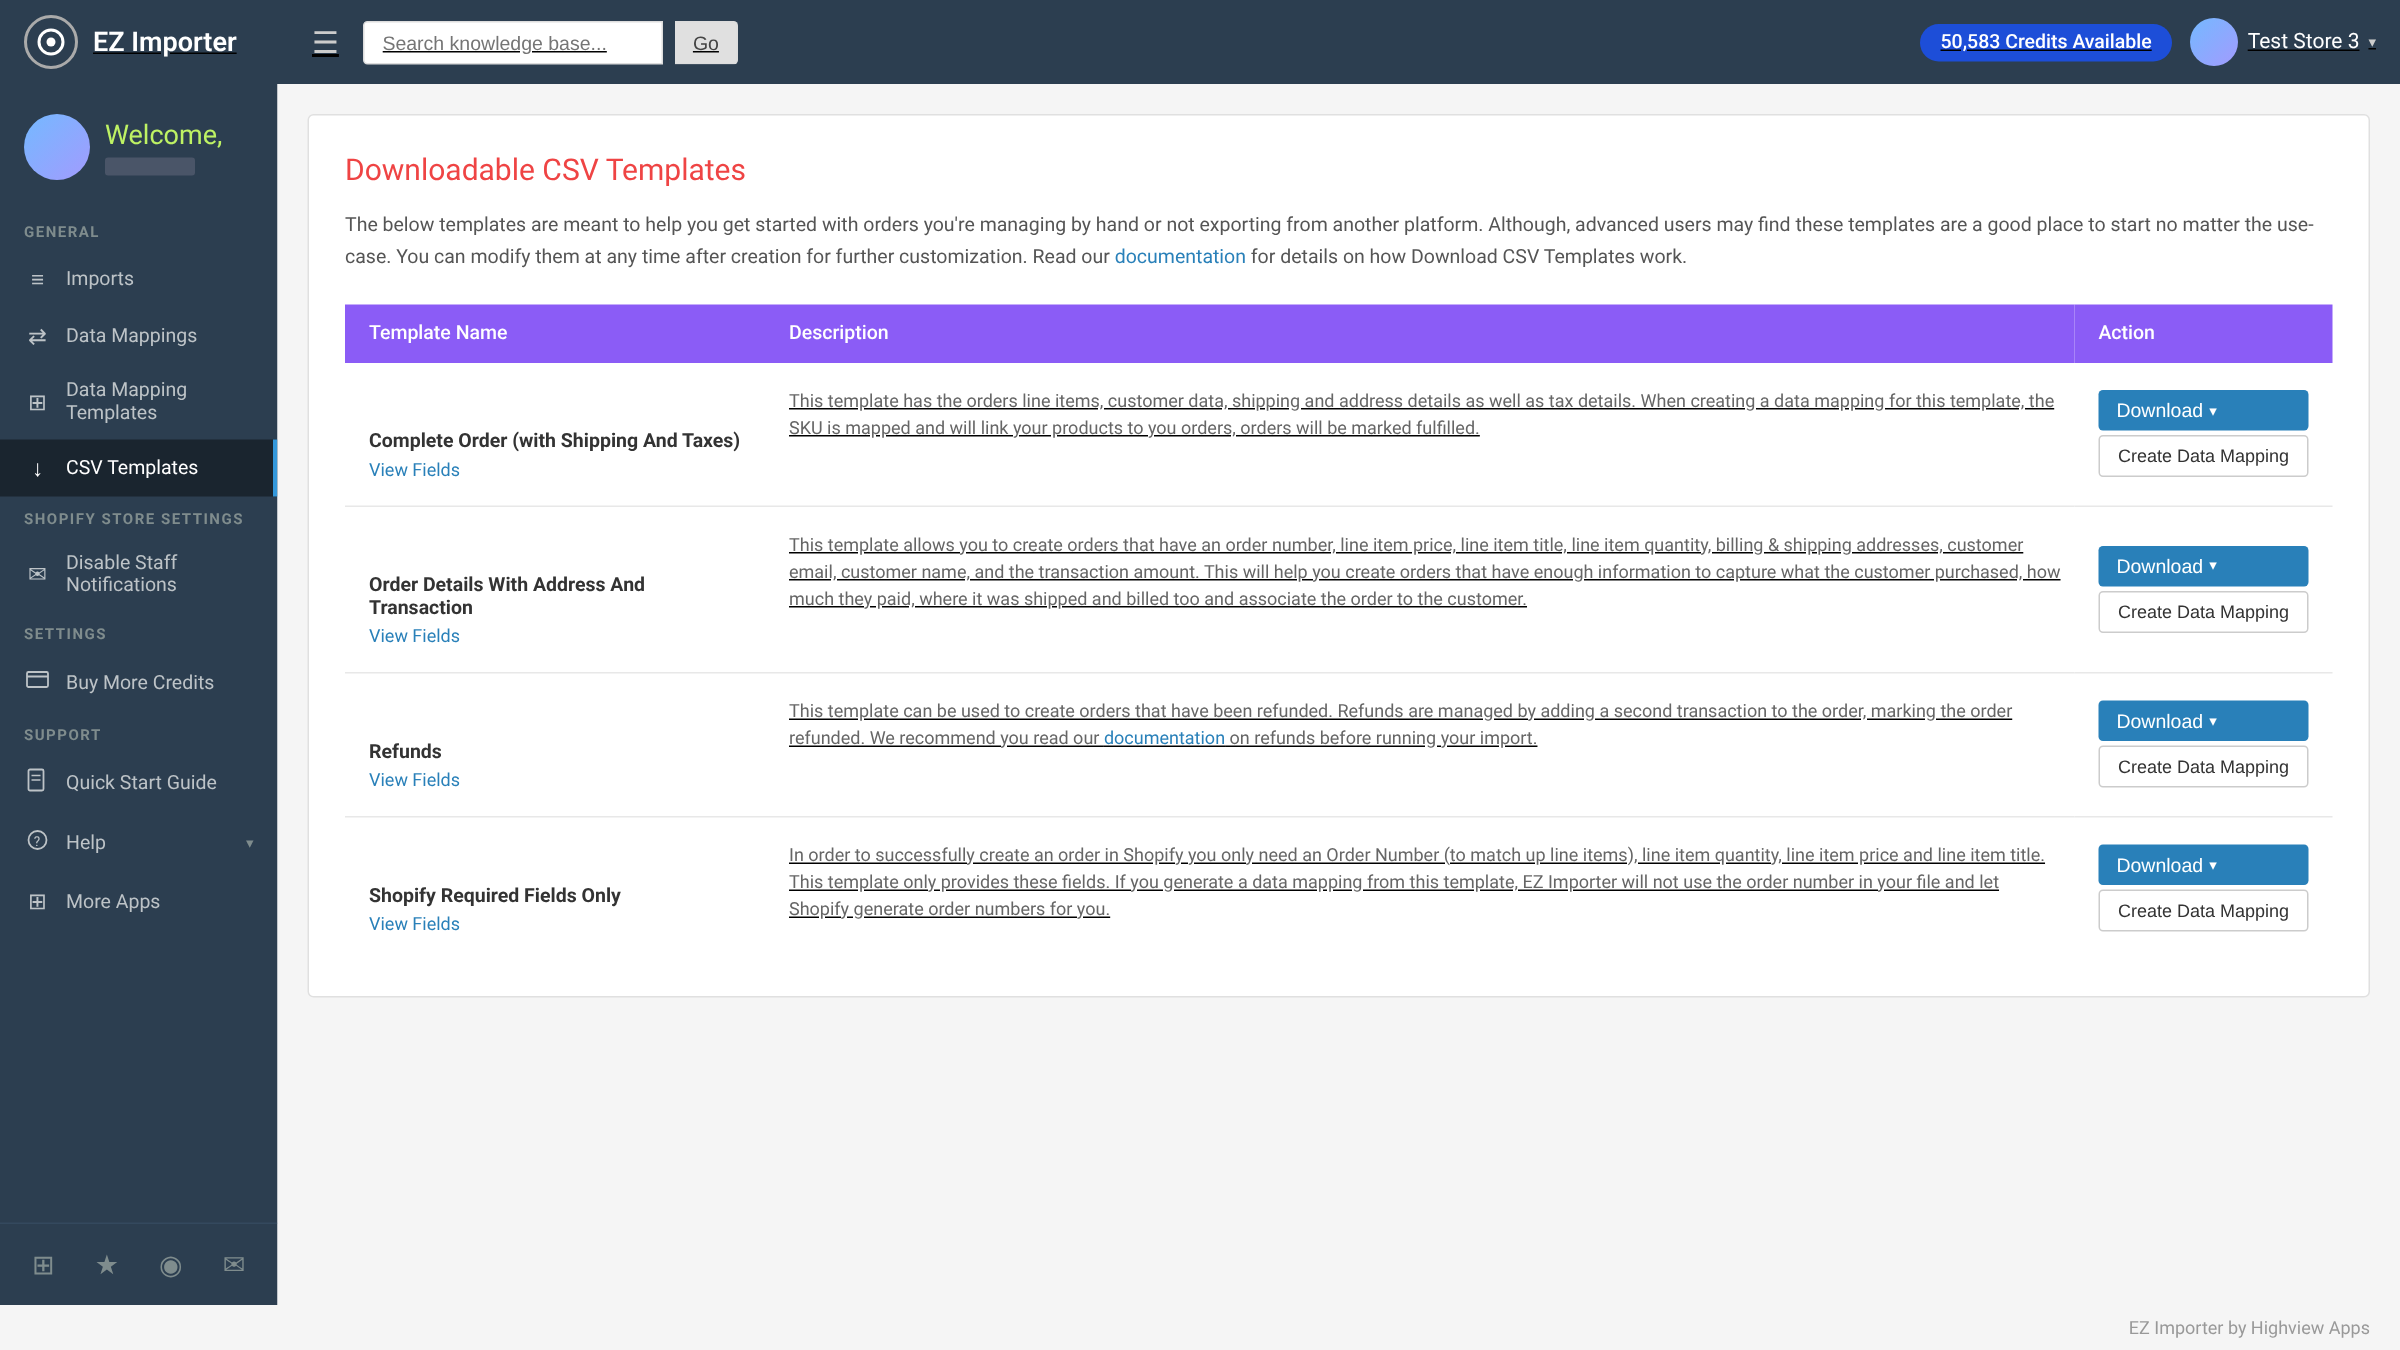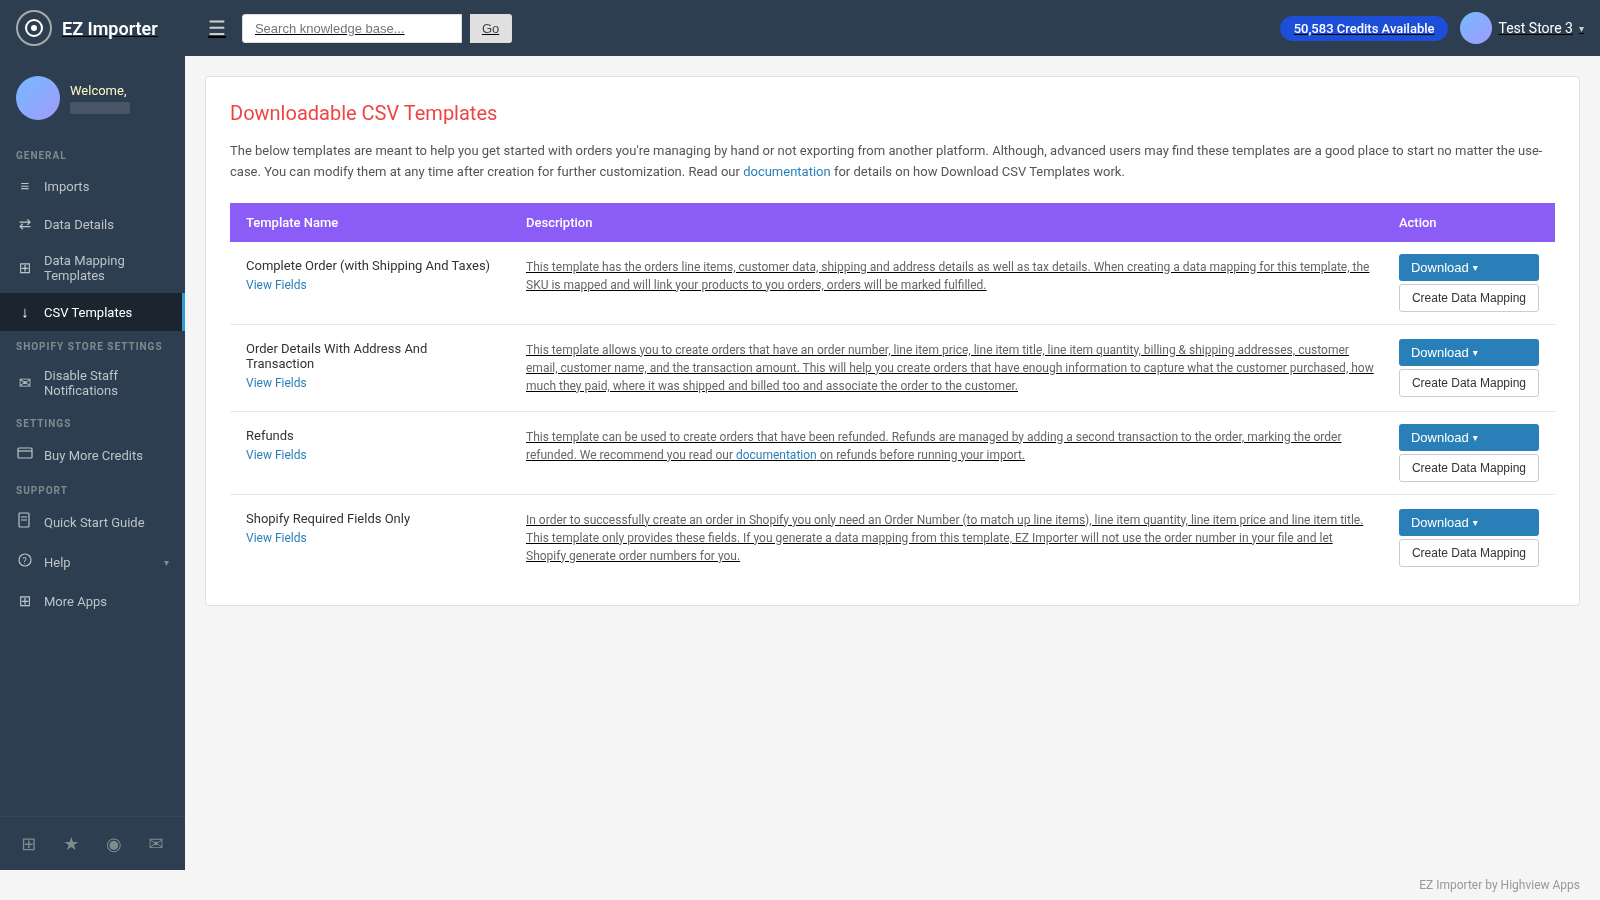--- a/index.html
+++ b/index.html
@@ -46,21 +46,21 @@
     }
     .hamburger-btn {
       color: #ccc;
       background: none;
       border: none;
       cursor: pointer;
       font-size: 20px;
       padding: 4px 8px;
     }
     .search-input {
-      width: 220px;
+      width: 200px;
       padding: 6px 12px;
       border: 1px solid #ddd;
       border-radius: 3px 0 0 3px;
       font-size: 13px;
       color: #666;
       outline: none;
       background: white;
     }
     .search-btn {
       padding: 6px 12px;
@@ -125,22 +125,22 @@
       gap: 10px;
     }
     .user-avatar {
       width: 44px;
       height: 44px;
       border-radius: 50%;
       background: linear-gradient(135deg, #74b9ff, #a29bfe);
       flex-shrink: 0;
     }
     .user-info {
-      color: #fef9c3;
-      font-size: 13px;
+      color: #bef264;
+      font-size: 18px;
     }
     .user-name-placeholder {
       background: #4a5568;
       height: 12px;
       width: 60px;
       border-radius: 2px;
       margin-top: 4px;
     }
 
     .section-label {
@@ -215,22 +215,23 @@
       font-weight: 500;
       font-size: 13px;
     }
     .templates-table tbody tr {
       border-bottom: 1px solid #e8e8e8;
     }
     .templates-table tbody tr:last-child { border-bottom: none; }
     .template-name {
       font-size: 13px;
       color: #333;
-      font-weight: 400;
+      font-weight: 700;
       margin-bottom: 4px;
+      margin-top: 29px;
     }
     .view-fields-link {
       color: #2980b9;
       font-size: 12px;
       text-decoration: none;
       cursor: pointer;
     }
     .template-desc {
       font-size: 12px;
       color: #666;
@@ -319,21 +320,21 @@
       </div>
     </div>
 
     <div class="section-label">GENERAL</div>
     <div class="sidebar-item">
       <span class="sidebar-icon">≡</span>
       <span>Imports</span>
     </div>
     <div class="sidebar-item">
       <span class="sidebar-icon">⇄</span>
-      <span>Data Details</span>
+      <span>Data Mappings</span>
     </div>
     <div class="sidebar-item">
       <span class="sidebar-icon">⊞</span>
       <span>Data Mapping Templates</span>
     </div>
     <div class="sidebar-item active">
       <span class="sidebar-icon">↓</span>
       <span>CSV Templates</span>
     </div>
 

